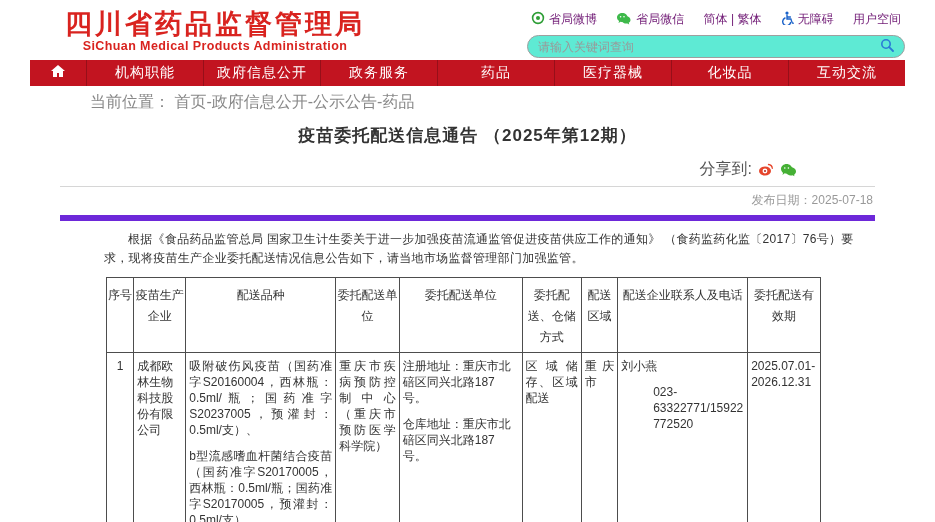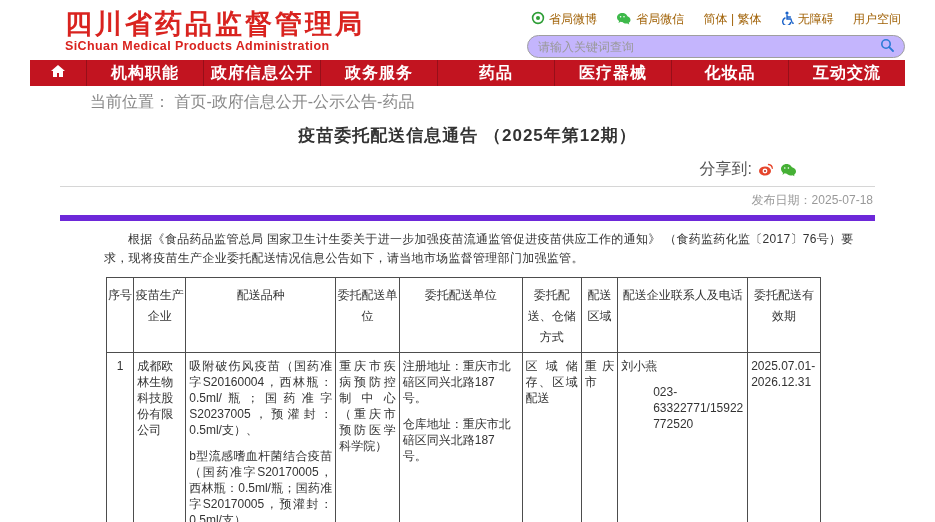--- a/index.html
+++ b/index.html
@@ -2,39 +2,39 @@
 <html><head>
 <meta charset="utf-8">
 <style>
   * { box-sizing: border-box; margin: 0; padding: 0; }
   html, body { width: 935px; height: 522px; overflow: hidden; background: #fff;
     font-family: "Liberation Sans", "DejaVu Sans", sans-serif; }
 
   
   .header { display: flex; justify-content: space-between; align-items: flex-start;
     padding: 9px 30px 4px 65px; height: 60px; }
-  .logo-block { cursor: pointer; }
+  .logo-block { cursor: pointer; text-align: center; }
   .logo-title { font-size: 27px; font-weight: bold; color: #d9231f; letter-spacing: 3px; line-height: 30px; }
   .logo-sub { font-size: 12.5px; font-weight: bold; color: #d9231f; letter-spacing: 0.4px; }
   .header-right { width: 378px; padding-top: 2px; }
   .quick-links { display: flex; align-items: flex-end; justify-content: space-between;
-    font-size: 12px; color: #a16207; padding: 0 4px; }
+    font-size: 12px; color: #701a75; padding: 0 4px; }
   .quick-link { display: flex; align-items: center; gap: 4px; cursor: pointer; white-space: nowrap; }
   .search-box { margin-top: 7px; border: 1px solid #9f9f9f; border-radius: 12px; height: 23px;
-    display: flex; align-items: center; padding: 0 10px; background: #c4b5fd; }
+    display: flex; align-items: center; padding: 0 10px; background: #5eead4; }
   .search-box input { border: none; outline: none; flex: 1; font-size: 12px; color: #555; background: transparent;
     font-family: "Liberation Sans", sans-serif; }
   .search-box input::placeholder { color: #999; }
   .icon-svg { display: inline-block; vertical-align: middle; }
 
   
   .nav { margin: 0 30px; background: #c21420; height: 26px; display: flex; color: #fff; }
   .nav-home { width: 56px; display: flex; align-items: center; justify-content: center; cursor: pointer; }
   .nav-item { flex: 1; display: flex; align-items: center; justify-content: center;
-    font-size: 16px; font-weight: bold; cursor: pointer; border-left: 1px solid rgba(0,0,0,0.22);
+    font-size: 14px; font-weight: normal; cursor: pointer; border-left: 1px solid rgba(0,0,0,0.22);
     letter-spacing: 1px; }
 
   
   .breadcrumb { padding: 6px 0 4px 90px; font-size: 16px; color: #888; height: 24px; }
   .breadcrumb .path { color: #888; cursor: pointer; }
 
   
   .content { margin: 0 60px; }
   .article-title { text-align: center; font-size: 17px; font-weight: bold; color: #333;
     padding: 14px 0 12px; letter-spacing: 1px; }

